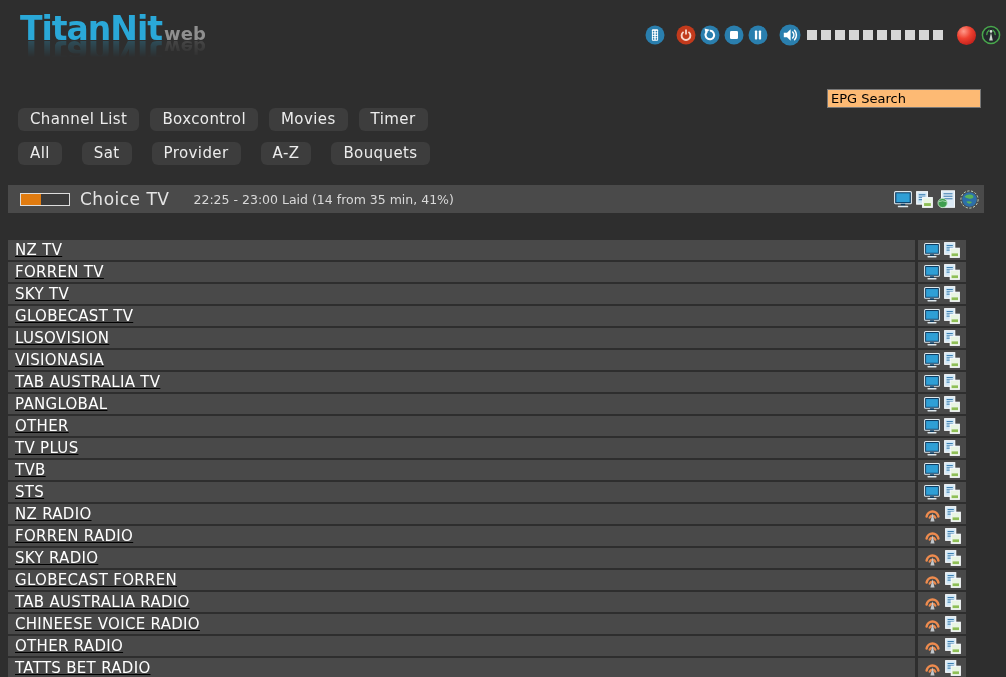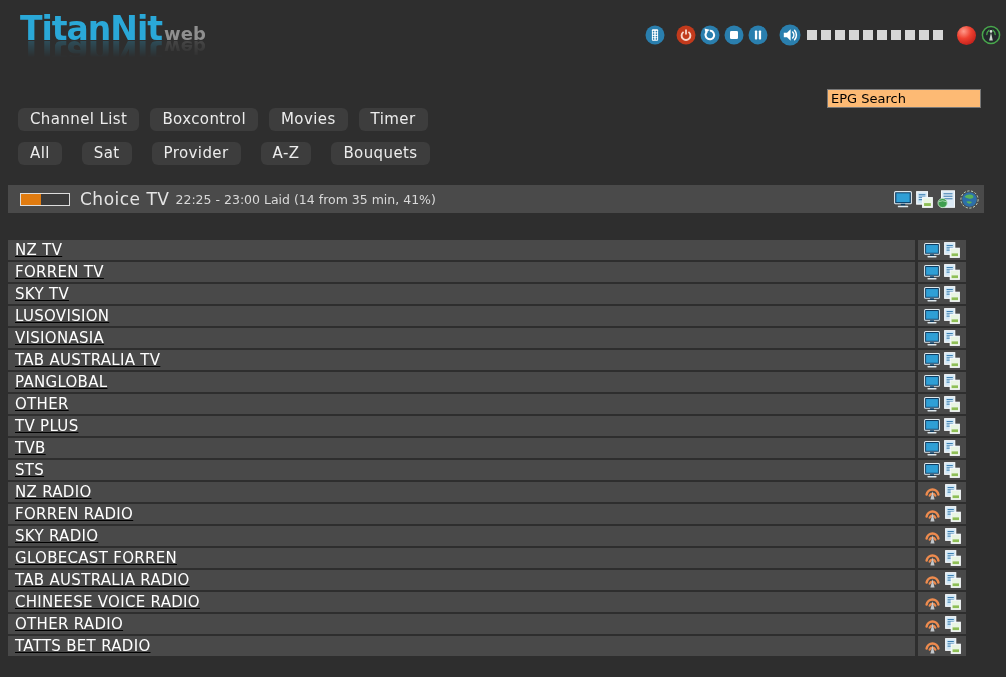--- a/index.html
+++ b/index.html
@@ -38,21 +38,21 @@
   .btn { background:#3d3d3d; color:#ececec; font-size:15px; line-height:23px; height:23px;
     padding:0 12px; border:none; border-radius:6px; letter-spacing:0.4px; cursor:pointer;
     font-family:"DejaVu Sans","Liberation Sans",sans-serif; }
 
   
   .now-bar { position:absolute; left:8px; top:185px; width:976px; height:28px;
     background:#4a4a4a; display:flex; align-items:center; }
   .progress { margin-left:12px; width:50px; height:13px; border:1px solid #dcdcdc; background:#3a3a3a; }
   .progress-fill { height:100%; background:#e07b10; }
   .now-channel { margin-left:10px; font-size:17px; color:#e4e4e4; letter-spacing:0.5px; }
-  .now-epg { margin-left:6px; font-size:12.5px; color:#d9d9d9; }
+  .now-epg { margin-left:24px; font-size:12.5px; color:#d9d9d9; }
   .now-icons { margin-left:auto; margin-right:5px; display:flex; gap:4px; align-items:center; }
   .now-icons .nicon { display:inline-flex; cursor:pointer; }
 
   
   .channel-list { position:absolute; left:8px; top:240px; width:990px;text-decoration:underline; }
   .row { height:20px; margin-bottom:2px; display:flex; }
   .row-name { width:907px; background:#494949; color:#fff; font-size:15px; line-height:20px;
     padding-left:7px; letter-spacing:0.3px; cursor:pointer; overflow:hidden; white-space:nowrap; }
   .row-icons { width:48px; margin-left:3px; background:#494949; display:flex;
     align-items:center; justify-content:center; gap:4px; }
@@ -272,20 +272,44 @@
             <rect x="2.6" y="3" width="6.2" height="1.1" fill="#3e7fb1"></rect>
             <rect x="2.6" y="5.3" width="6.2" height="1.1" fill="#3e7fb1"></rect>
             <rect x="2.6" y="7.6" width="6.2" height="1.1" fill="#3e7fb1"></rect>
             <rect x="6.3" y="6.3" width="9" height="9" fill="#e9f5e3" stroke="#f4f8fa" stroke-width="1.2"></rect>
             <rect x="7.6" y="11.4" width="6.4" height="2.7" fill="#8fbf57"></rect>
           </svg>
         </span>
       </div>
     </div>
       <div class="row">
+      <div class="row-name">GLOBECAST TV</div>
+      <div class="row-icons">
+        <span>
+          <svg width="16" height="15" viewBox="0 0 18 17">
+            <rect x="0.6" y="0.6" width="16.8" height="12.2" rx="1" fill="#0d3d63" stroke="#dfe9ee" stroke-width="1.2"></rect>
+            <rect x="2.3" y="2.3" width="13.4" height="8.8" fill="#2f9fd6"></rect>
+            <rect x="6.8" y="12.8" width="4.4" height="2" fill="#0d3d63"></rect>
+            <rect x="3.8" y="14.8" width="10.4" height="1.5" rx="0.6" fill="#dfe9ee"></rect>
+          </svg>
+        </span>
+
+        <span>
+          <svg width="16" height="16" viewBox="0 0 16 16">
+            <rect x="0.7" y="0.7" width="10" height="11.6" fill="#cfe6f4" stroke="#f4f8fa" stroke-width="1.2"></rect>
+            <rect x="2.6" y="3" width="6.2" height="1.1" fill="#3e7fb1"></rect>
+            <rect x="2.6" y="5.3" width="6.2" height="1.1" fill="#3e7fb1"></rect>
+            <rect x="2.6" y="7.6" width="6.2" height="1.1" fill="#3e7fb1"></rect>
+            <rect x="6.3" y="6.3" width="9" height="9" fill="#e9f5e3" stroke="#f4f8fa" stroke-width="1.2"></rect>
+            <rect x="7.6" y="11.4" width="6.4" height="2.7" fill="#8fbf57"></rect>
+          </svg>
+        </span>
+      </div>
+    </div>
+      <div class="row">
       <div class="row-name">LUSOVISION</div>
       <div class="row-icons">
         <span>
           <svg width="16" height="15" viewBox="0 0 18 17">
             <rect x="0.6" y="0.6" width="16.8" height="12.2" rx="1" fill="#0d3d63" stroke="#dfe9ee" stroke-width="1.2"></rect>
             <rect x="2.3" y="2.3" width="13.4" height="8.8" fill="#2f9fd6"></rect>
             <rect x="6.8" y="12.8" width="4.4" height="2" fill="#0d3d63"></rect>
             <rect x="3.8" y="14.8" width="10.4" height="1.5" rx="0.6" fill="#dfe9ee"></rect>
           </svg>
         </span>

